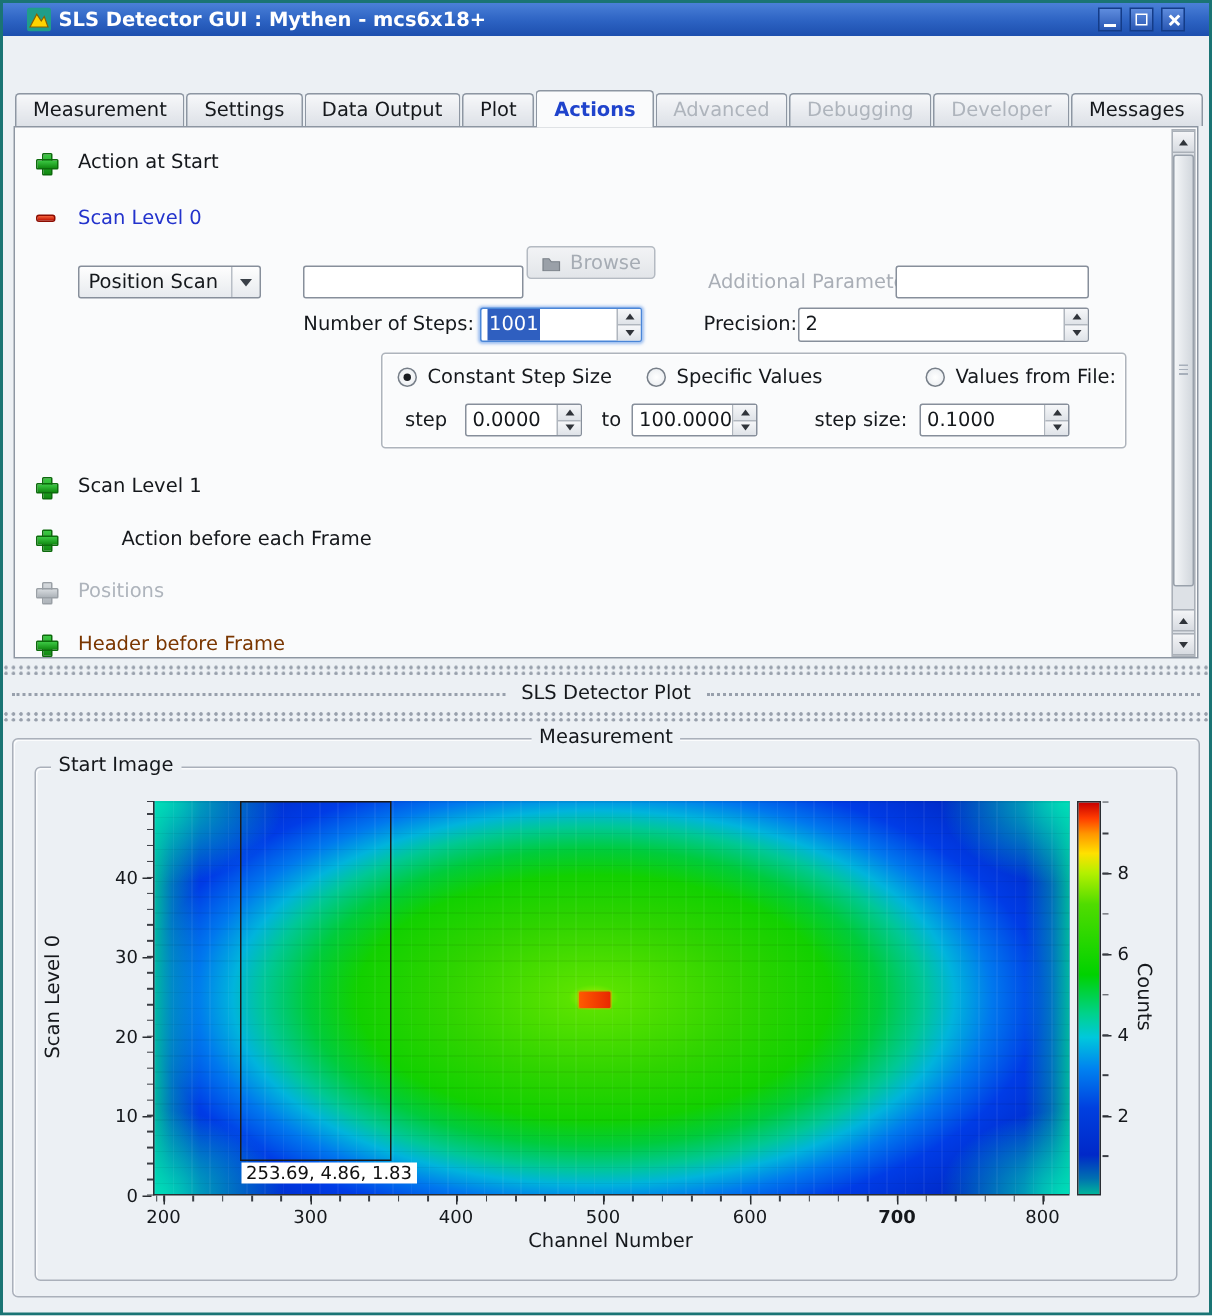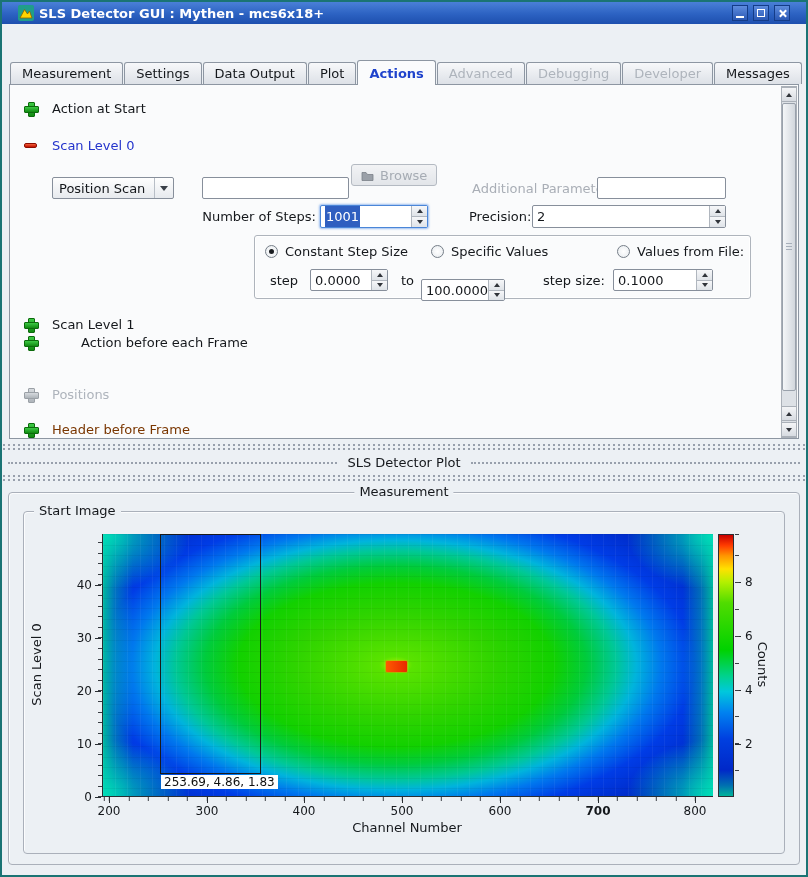--- a/index.html
+++ b/index.html
@@ -251,21 +251,21 @@
         <span class="btns">
           <span class="sb">
               <span class="tri-up"></span>
             </span>
           <span class="sb">
               <span class="tri-down"></span>
             </span>
         </span>
       </div>
       <span class="lbl" style="position:absolute;left:146px;top:37px;">to</span>
-      <div class="spin" style="left:166px;top:43px;width:84px;height:22px;">
+      <div class="spin" style="left:166px;top:33px;width:84px;height:22px;">
         <span class="sval">100.0000</span>
         <span class="btns">
           <span class="sb">
               <span class="tri-up"></span>
             </span>
           <span class="sb">
               <span class="tri-down"></span>
             </span>
         </span>
       </div>
@@ -280,21 +280,21 @@
               <span class="tri-down"></span>
             </span>
         </span>
       </div>
     </div>
 
     <div class="arow" style="left:14px;top:232px;">
       <span class="plus"></span>
       <span class="lbl">Scan Level 1</span>
     </div>
-    <div class="arow" style="left:14px;top:250px;gap:44px;">
+    <div class="arow" style="left:14px;top:267px;gap:44px;">
       <span class="plus"></span>
       <span class="lbl">Action before each Frame</span>
     </div>
     <div class="arow" style="left:14px;top:302px;">
       <span class="plus gray"></span>
       <span class="lbl lbl-gray">Positions</span>
     </div>
     <div class="arow" style="left:14px;top:337px;">
       <span class="plus"></span>
       <span class="lbl lbl-brown">Header before Frame</span>

